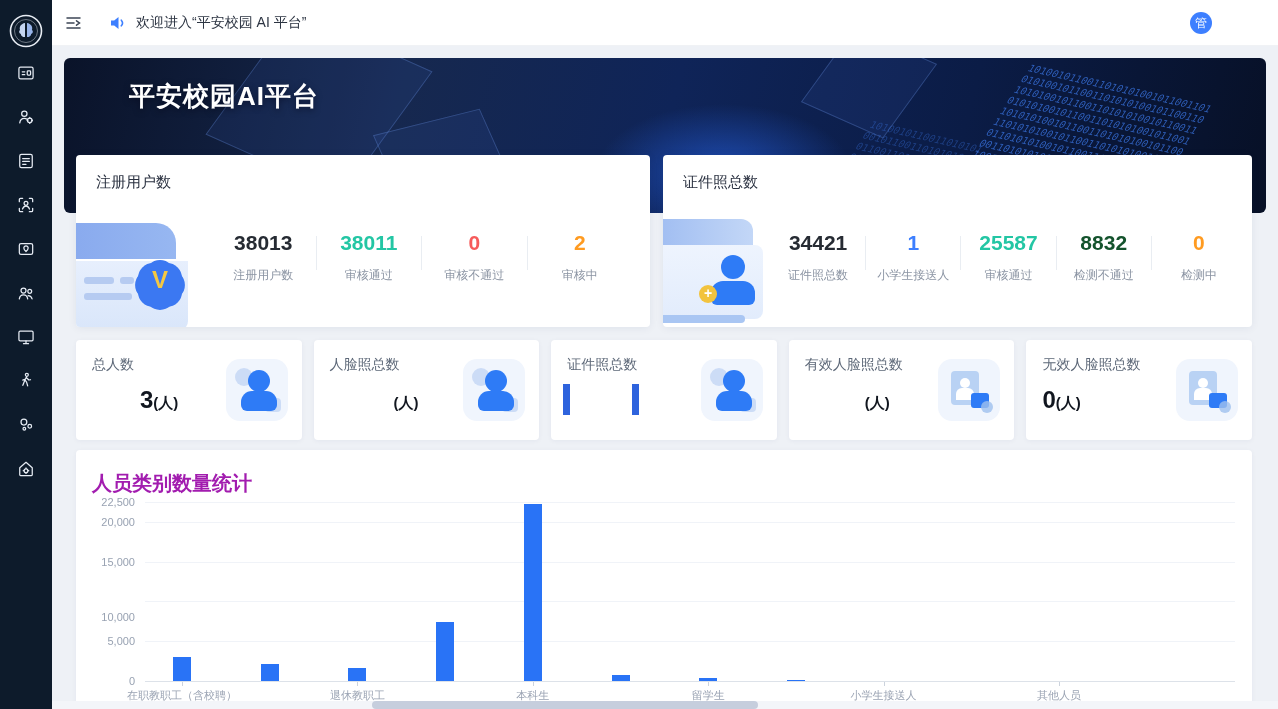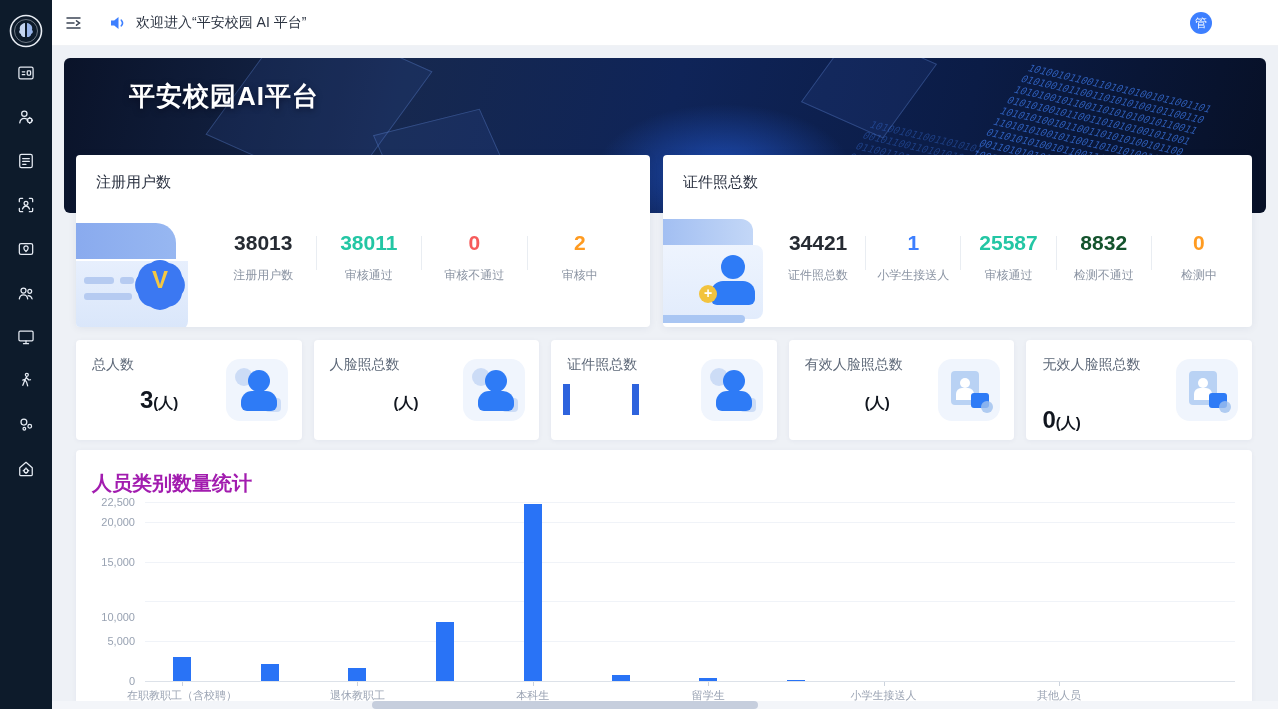--- a/index.html
+++ b/index.html
@@ -331,21 +331,21 @@
           <div class="ph2-frame">
             <div class="ph2-h"></div>
             <div class="ph2-b"></div>
           </div>
           <div class="ph2-badge"></div>
           <div class="ph2-dot"></div>
         </div>
       </div>
       <div class="sum-card">
         <div class="sum-title">无效人脸照总数</div>
-        <div class="sum-value" style="padding-left: 0px; margin-top: 20px;"><span>0</span><span class="unit">(人)</span></div>
+        <div class="sum-value" style="padding-left: 0px;"><span>0</span><span class="unit">(人)</span></div>
         <div class="sum-icon">
           <div class="ph2-frame">
             <div class="ph2-h"></div>
             <div class="ph2-b"></div>
           </div>
           <div class="ph2-badge"></div>
           <div class="ph2-dot"></div>
         </div>
       </div>
     </div>

